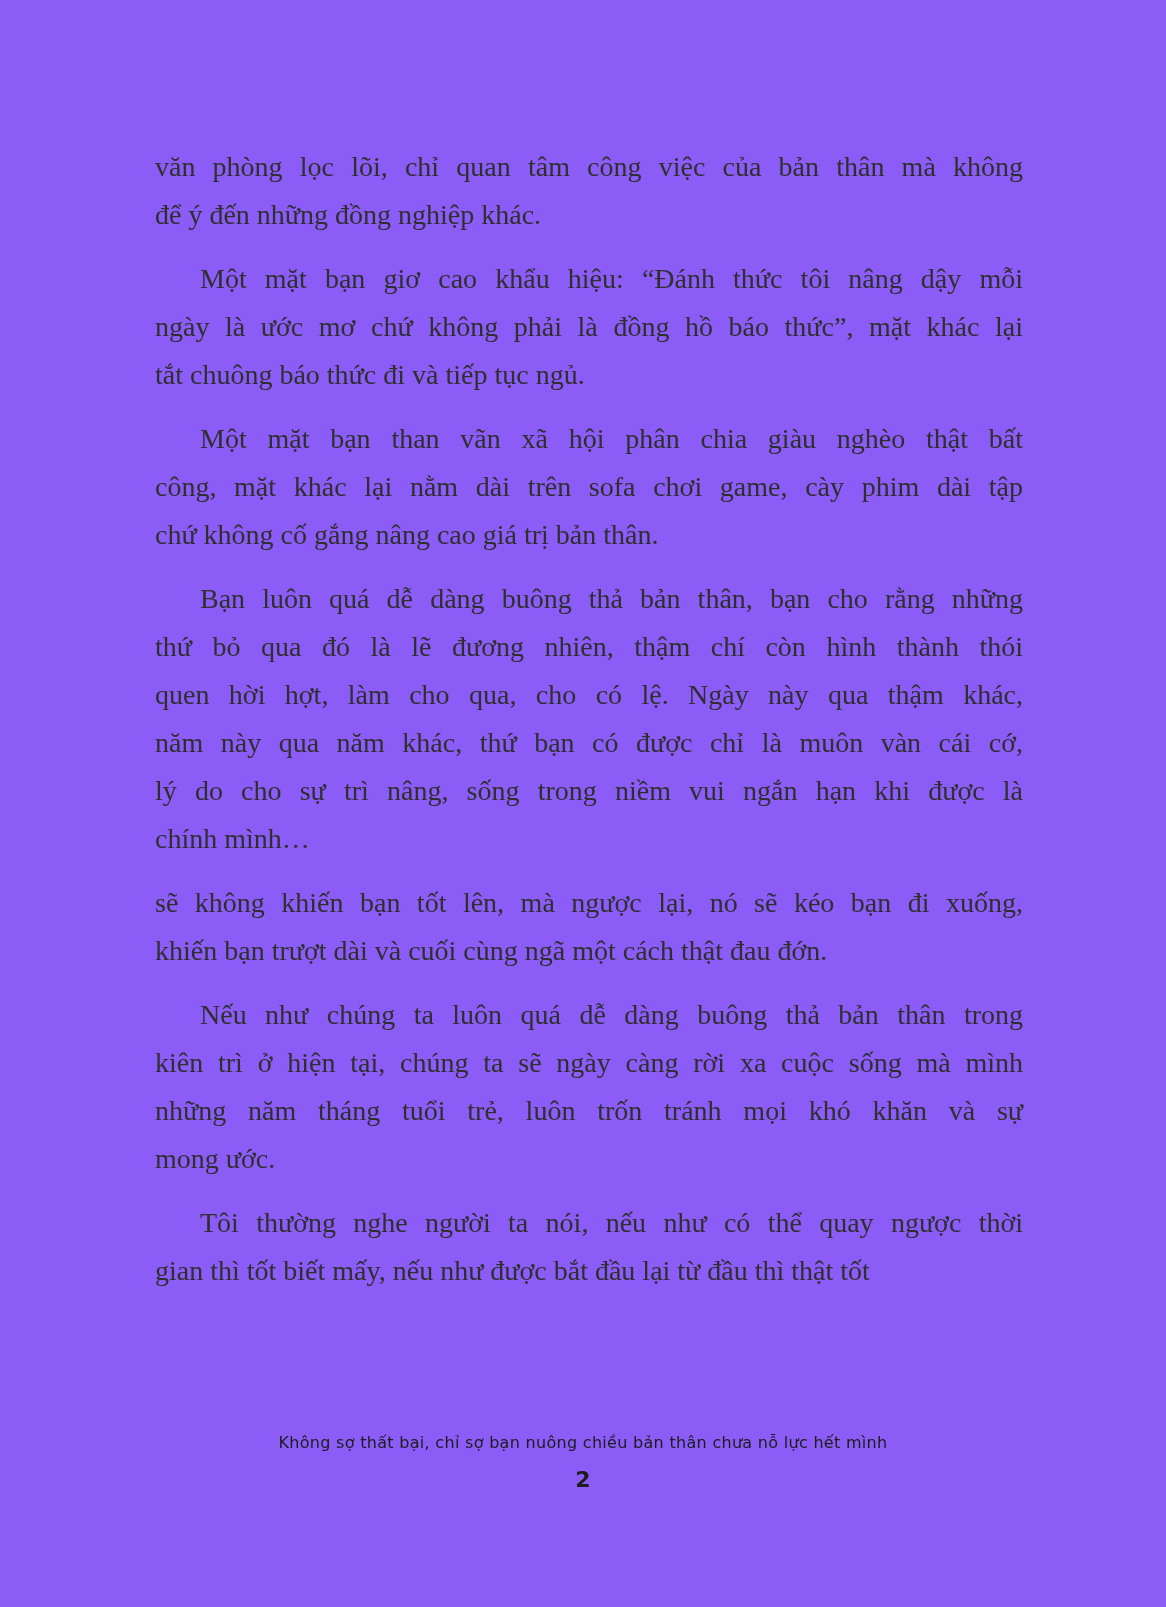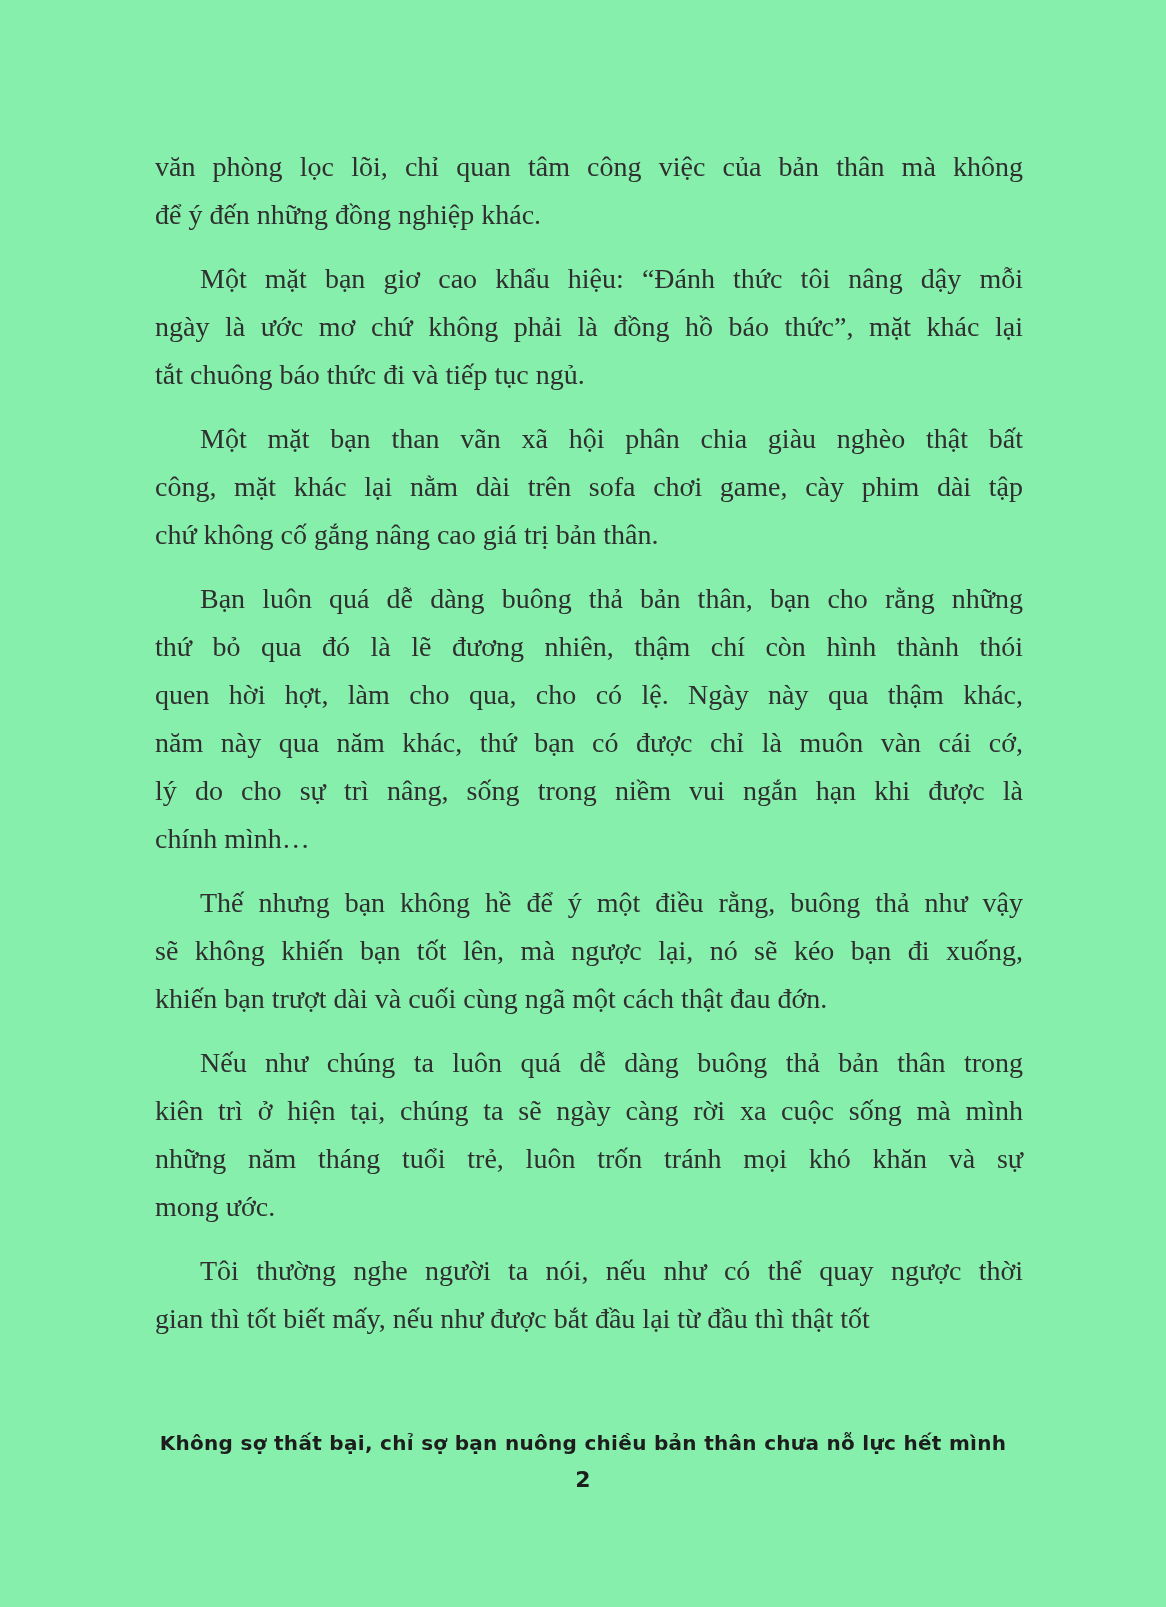--- a/index.html
+++ b/index.html
@@ -9,21 +9,21 @@
   }
   body {
     width: 1166px;
     height: 1607px;
     position: relative;
     font-family: "Liberation Serif", "DejaVu Serif", serif;
   }
   .page {
     position: absolute;
     inset: 0;
-    background: #86efac;
+    background: #8b5cf6;
   }
   .page-body {
     position: absolute;
     left: 155px;
     top: 143px;
     width: 868px;
     color: #2f2f2f;
   }
   .para {
     margin: 0 0 16px 0;
@@ -45,22 +45,22 @@
   .line.first-indent {
     text-indent: 45px;
   }
   .footer-tagline {
     position: absolute;
     top: 1430px;
     left: 0;
     width: 100%;
     text-align: center;
     font-family: "DejaVu Sans", "Liberation Sans", sans-serif;
-    font-weight: bold;
-    font-size: 20px;
+    font-weight: normal;
+    font-size: 16px;
     line-height: 26px;
     color: #1d1d1d;
     letter-spacing: 0.3px;
   }
   .page-number {
     position: absolute;
     top: 1466px;
     left: 0;
     width: 100%;
     text-align: center;
@@ -92,21 +92,20 @@
       </div>
       <div class="para">
         <div class="line first-indent">Bạn luôn quá dễ dàng buông thả bản thân, bạn cho rằng những</div>
         <div class="line">thứ bỏ qua đó là lẽ đương nhiên, thậm chí còn hình thành thói</div>
         <div class="line">quen hời hợt, làm cho qua, cho có lệ. Ngày này qua thậm khác,</div>
         <div class="line">năm này qua năm khác, thứ bạn có được chỉ là muôn vàn cái cớ,</div>
         <div class="line">lý do cho sự trì nâng, sống trong niềm vui ngắn hạn khi được là</div>
         <div class="line last">chính mình…</div>
       </div>
       <div class="para">
-        <div class="line first-indent">Thế nhưng bạn không hề để ý một điều rằng, buông thả như vậy</div>
         <div class="line">sẽ không khiến bạn tốt lên, mà ngược lại, nó sẽ kéo bạn đi xuống,</div>
         <div class="line last">khiến bạn trượt dài và cuối cùng ngã một cách thật đau đớn.</div>
       </div>
       <div class="para">
         <div class="line first-indent">Nếu như chúng ta luôn quá dễ dàng buông thả bản thân trong</div>
         <div class="line">kiên trì ở hiện tại, chúng ta sẽ ngày càng rời xa cuộc sống mà mình</div>
         <div class="line">những năm tháng tuổi trẻ, luôn trốn tránh mọi khó khăn và sự</div>
         <div class="line last">mong ước.</div>
       </div>
       <div class="para">

